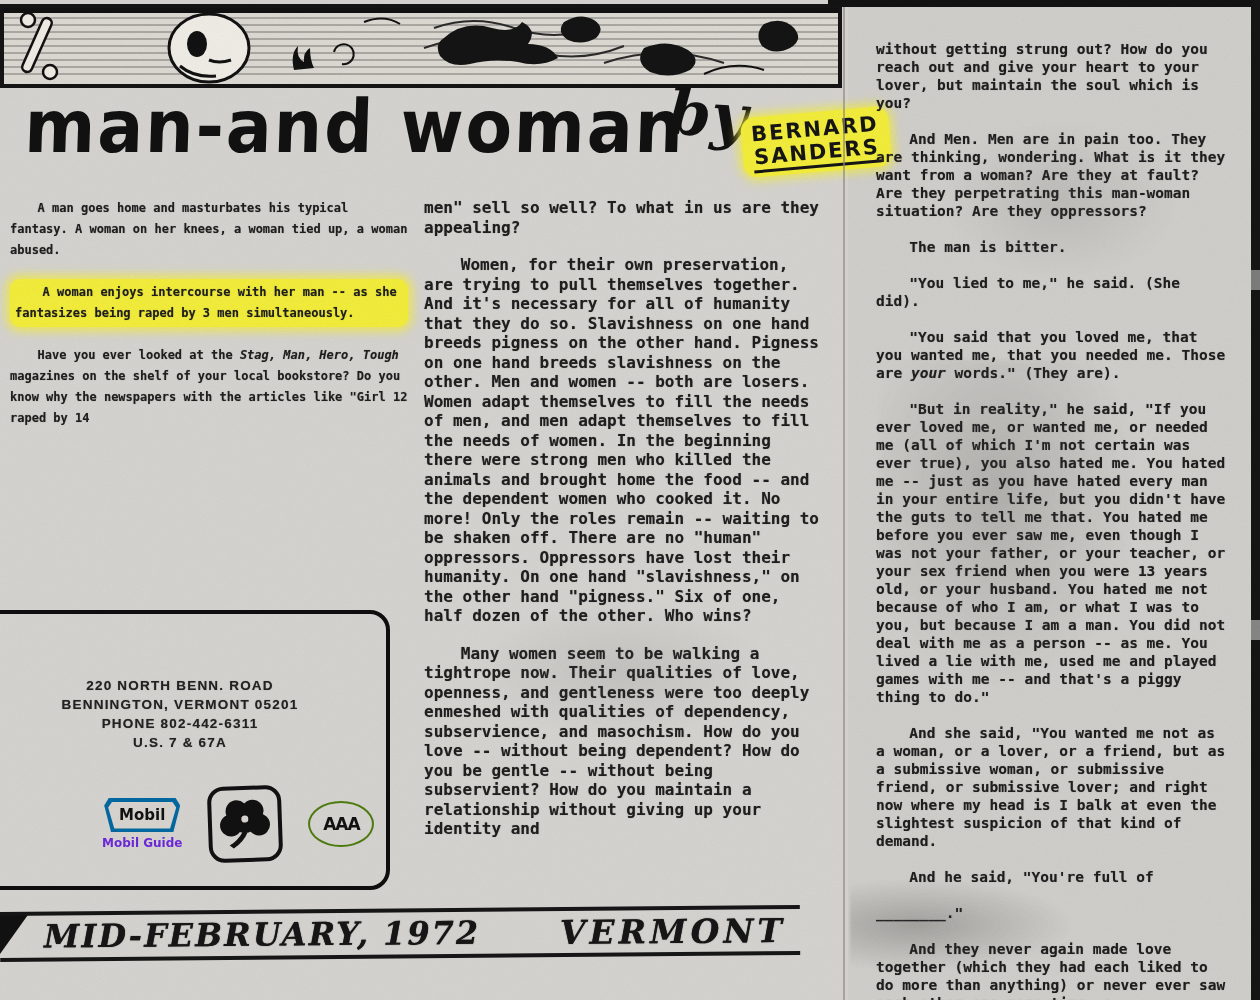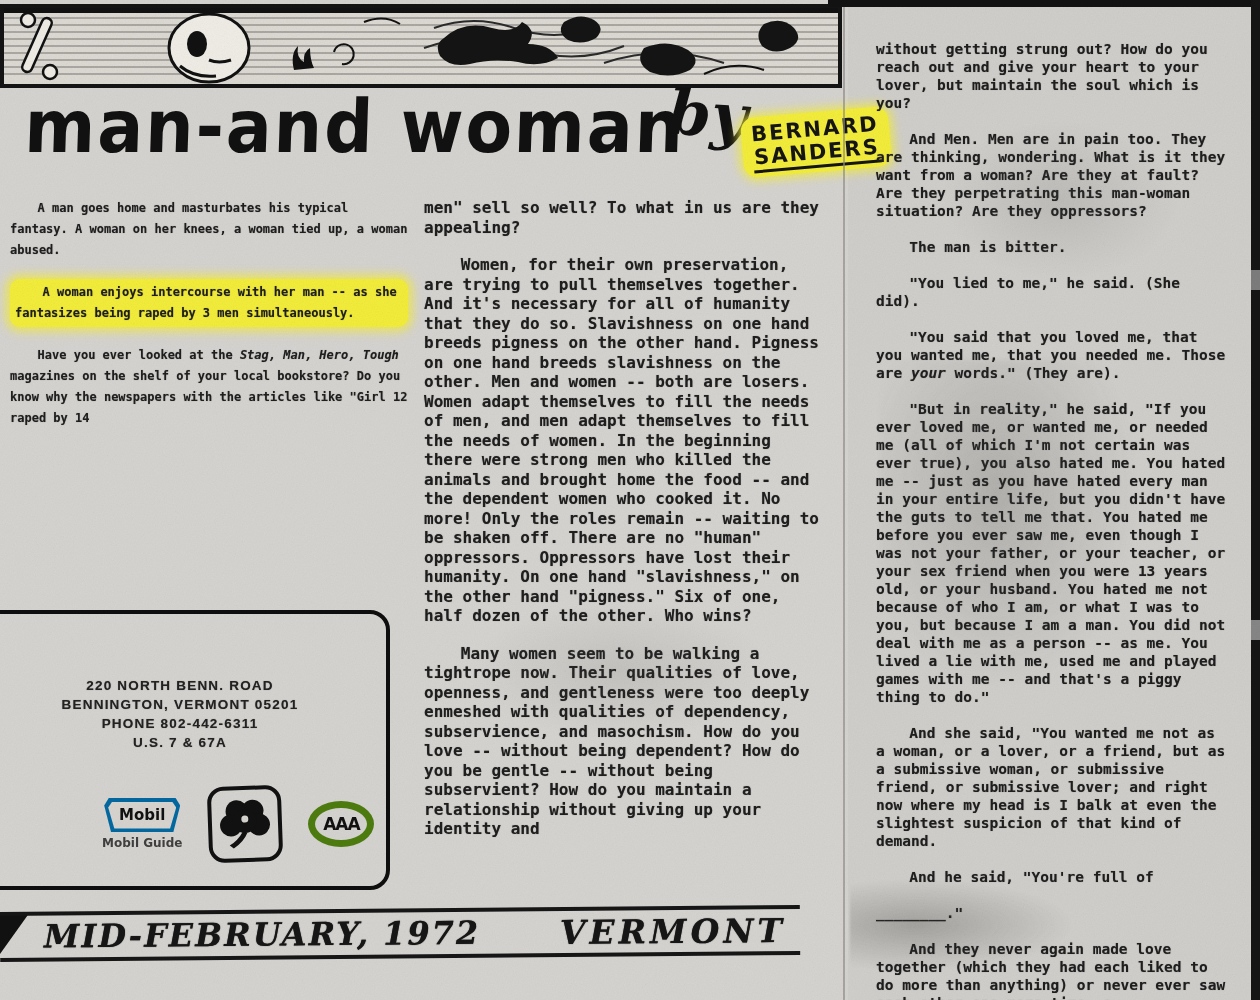--- a/index.html
+++ b/index.html
@@ -69,24 +69,24 @@
     position:relative;width:76px;height:34px;background:#0369a1;
     clip-path:polygon(6% 0,94% 0,100% 22%,91% 100%,9% 100%,0 22%);
     display:flex;align-items:center;justify-content:center;
   }
   .mobil-badge-inner{
     width:68px;height:27px;background:#d8d5d0;
     clip-path:polygon(6% 0,94% 0,100% 22%,91% 100%,9% 100%,0 22%);
     display:flex;align-items:center;justify-content:center;
     font-family:"DejaVu Sans",sans-serif;font-weight:900;font-size:15px;color:#111;
   }
-  .mobil-caption{margin-top:4px;font-family:"DejaVu Sans",sans-serif;font-weight:900;font-size:12px;color:#404040;}
+  .mobil-caption{margin-top:4px;font-family:"DejaVu Sans",sans-serif;font-weight:900;font-size:12px;color:#6d28d9;}
   .clover{width:74px;height:76px;border:4px solid #111;border-radius:16px;box-sizing:border-box;display:flex;align-items:center;justify-content:center;transform:rotate(-2deg);}
   .aaa{
-    width:66px;height:46px;border:7px solid #4d7c0f;border-radius:50%;box-sizing:border-box;
+    width:66px;height:46px;border:2px solid #4d7c0f;border-radius:50%;box-sizing:border-box;
     display:flex;align-items:center;justify-content:center;
     font-family:"DejaVu Sans",sans-serif;font-weight:900;font-size:17px;letter-spacing:-1px;color:#111;
   }
   
   .footer-banner{
     position:absolute;left:0;top:905px;width:800px;height:50px;
     border-top:4px solid #161616;border-bottom:4px solid #161616;
     transform:rotate(-0.5deg);transform-origin:right center;
     display:flex;align-items:center;justify-content:space-between;box-sizing:border-box;
     font-family:"DejaVu Serif",serif;font-style:italic;font-weight:bold;

